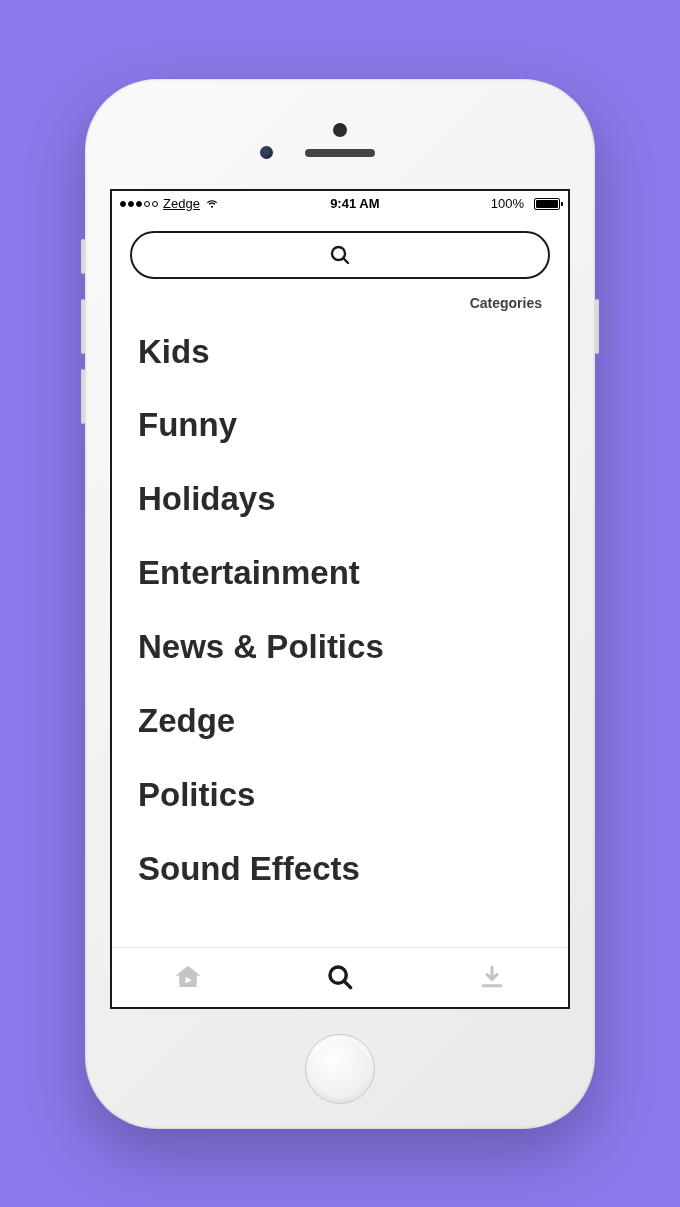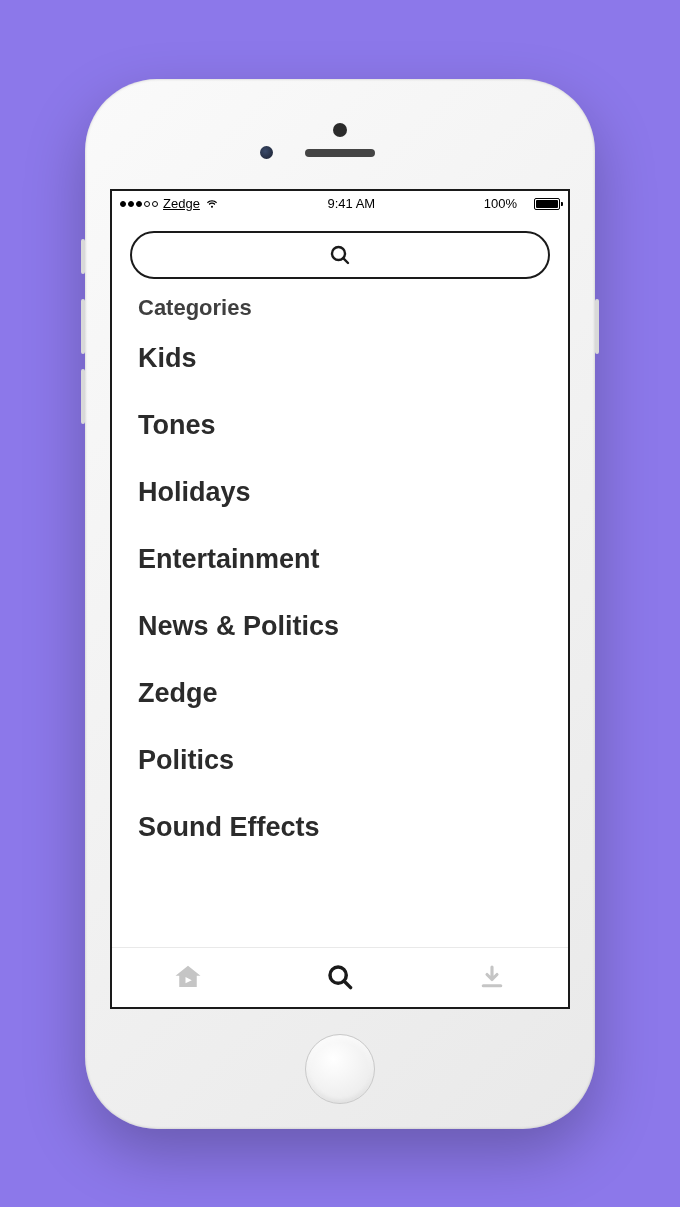--- a/index.html
+++ b/index.html
@@ -95,22 +95,22 @@
       color: #000;
     }
     .status-left { display: flex; align-items: center; gap: 5px; text-decoration: underline; }
     .signal-dots { display: flex; gap: 2px; }
     .signal-dots span {
       width: 6px; height: 6px; border-radius: 50%; border: 1px solid #000;
       display: inline-block;
     }
     .signal-dots span.filled { background: #000; }
     .wifi-ico { width: 14px; height: 14px; }
-    .status-center { font-weight: 400; }
-    .status-right { display: flex; align-items: center; gap: 17px; }
+    .status-center { font-weight: 700; }
+    .status-right { display: flex; align-items: center; gap: 10px; }
     .battery-ico {
       width: 26px; height: 12px; border: 1px solid #000; border-radius: 2px;
       position: relative;
     }
     .battery-ico::after {
       content: ""; position: absolute; right: -4px; top: 3px;
       width: 2px; height: 4px; background: #000; border-radius: 0 1px 1px 0;
     }
     .battery-fill { position: absolute; inset: 1px; background: #000; border-radius: 1px; }
     .search-row {
@@ -124,28 +124,29 @@
       align-items: center;
       justify-content: center;
       cursor: text;
     }
     .content {
       flex: 1;
       padding: 6px 26px 0 26px;
       overflow: hidden;
     }
     .section-label {
-      font-size: 22px;
+      font-size: 14px;
       font-weight: 700;
       color: #3f3f3f;
       margin-bottom: 4px;
+      text-align: right;
     }
     .cat-list { list-style: none; }
     .cat-item {
-      font-size: 27px;
+      font-size: 33px;
       line-height: 1.15;
       font-weight: 800;
       color: #2b2b2b;
       padding: 18px 0;
       cursor: pointer;
     }
     .tab-bar {
       height: 60px;
       border-top: 1px solid #e9e9e9;
       display: flex;
@@ -211,21 +212,21 @@
           <circle cx="10.5" cy="10.5" r="6.5" fill="none" stroke="#1a1a1a" stroke-width="2.4"></circle>
           <line x1="15.2" y1="15.2" x2="20" y2="20" stroke="#1a1a1a" stroke-width="2.4" stroke-linecap="round"></line>
         </svg>
       </div>
     </div>
 
     <div class="content">
       <div class="section-label">Categories</div>
       <ul class="cat-list" id="cat-list">
           <li class="cat-item">Kids</li>
-          <li class="cat-item">Tones</li>
+          <li class="cat-item">Funny</li>
           <li class="cat-item">Holidays</li>
           <li class="cat-item">Entertainment</li>
           <li class="cat-item">News &amp; Politics</li>
           <li class="cat-item">Zedge</li>
           <li class="cat-item">Politics</li>
           <li class="cat-item">Sound Effects</li>
         </ul>
     </div>
 
     <div class="tab-bar">

